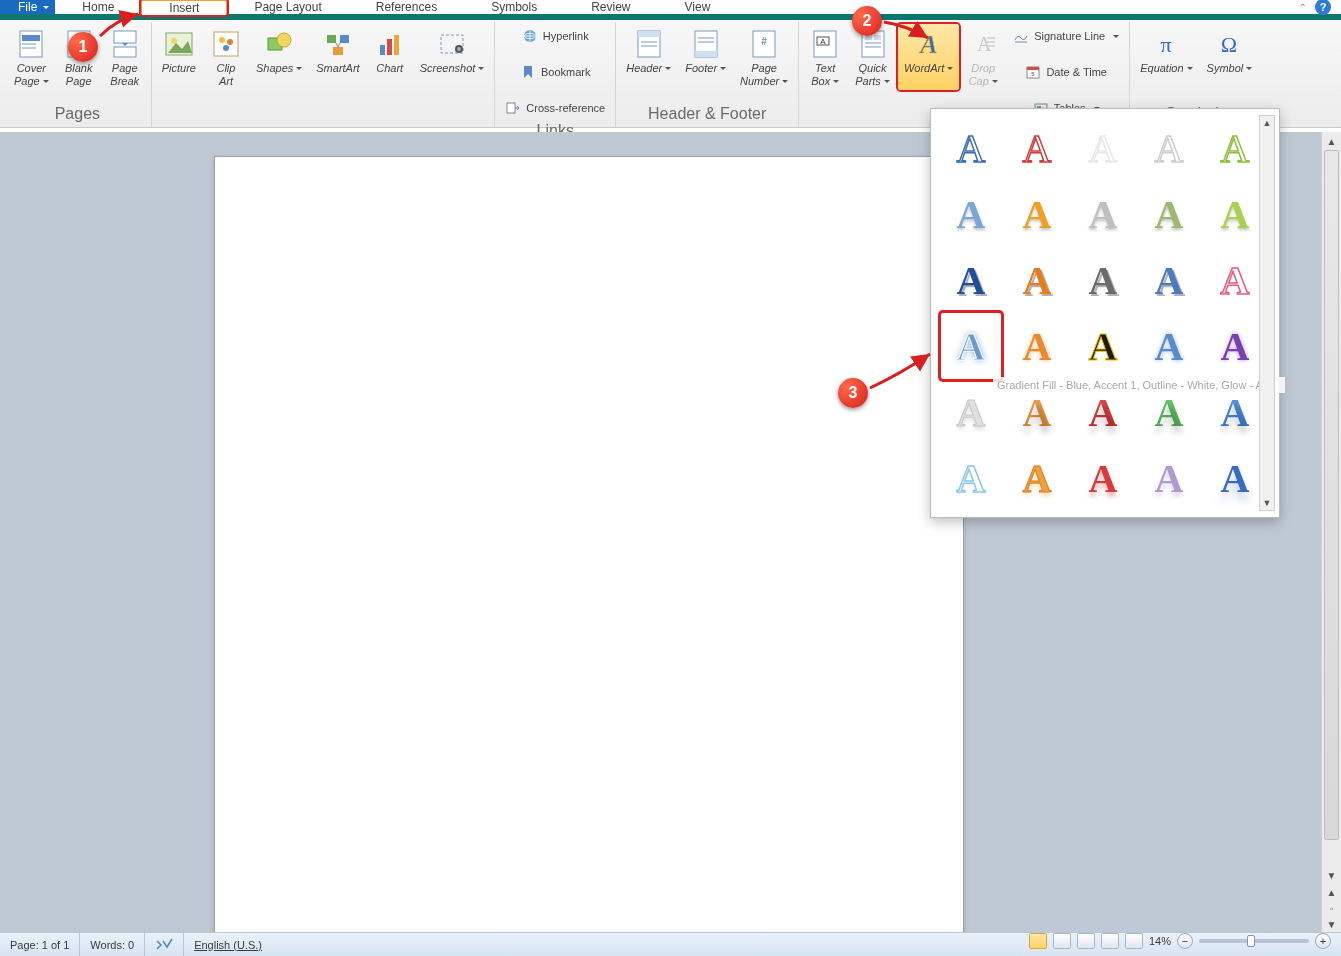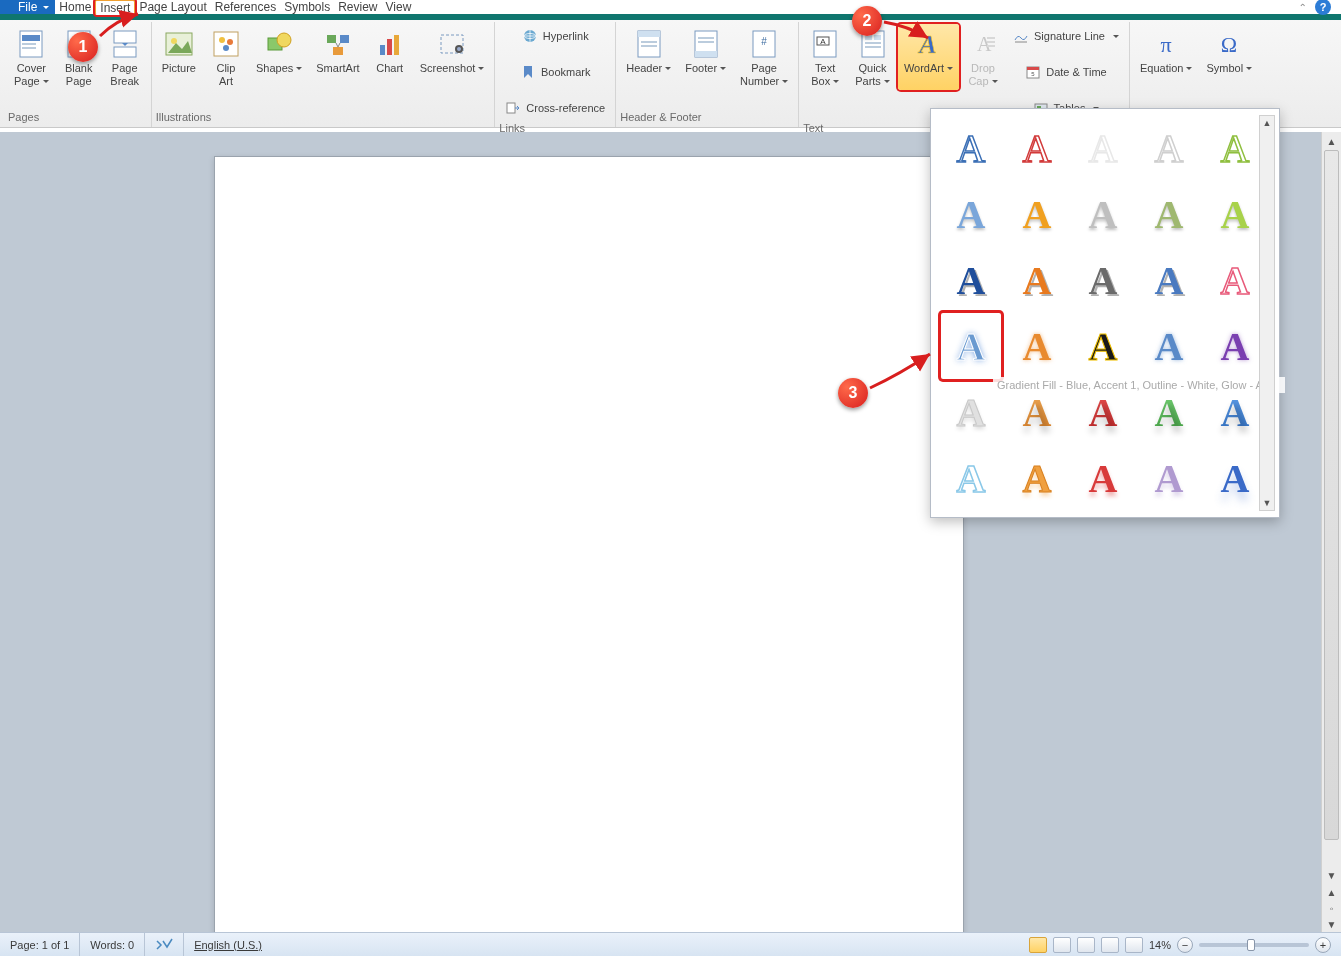--- a/index.html
+++ b/index.html
@@ -1,34 +1,34 @@
 <!DOCTYPE html>
 <html><head>
 <meta charset="utf-8">
 <style>
   * { box-sizing: border-box; margin: 0; padding: 0; }
   body { font-family: "Segoe UI", Tahoma, sans-serif; font-size: 12px; color: #444; background: #fff; width: 1341px; height: 956px; overflow: hidden; position: relative; }
 
   
   .tabstrip { height: 20px; background: #fff; border-bottom: 6px solid #0f766e; display: flex; align-items: stretch; position: relative; }
-  .tab { padding: 0 4px; display: flex; align-items: center; color: #444; cursor: default; position: relative; }
+  .tab { padding: 0 27px; display: flex; align-items: center; color: #444; cursor: default; position: relative; }
   .tab-file { background: #1a6ac0; color: #fff; padding: 0 18px; }
   .tab-file::after { content: ""; position: absolute; right: 6px; top: 50%; border: 3px solid transparent; border-top-color: #fff; transform: translateY(-1px); }
   .tab-active { border-top: 1px solid #f0a030; border-left: 1px solid #f0a030; border-right: 1px solid #f0a030; border-bottom: 1px solid #fff; background: #fff; margin-bottom: -1px; }
   .tab-red-outline { box-shadow: 0 0 0 2px #e02020; border-radius: 2px; text-align: right; }
   .tabstrip-right { margin-left: auto; display: flex; align-items: center; gap: 8px; padding-right: 10px; color: #888; }
   .help-icon { width: 16px; height: 16px; border-radius: 50%; background: #2c7cd6; color: #fff; font-weight: bold; display: flex; align-items: center; justify-content: center; font-size: 11px; }
 
   
   .ribbon { height: 108px; background: linear-gradient(#f7f7f7, #ececec); border-bottom: 1px solid #c9c9c9; display: flex; align-items: stretch; padding: 2px 4px 0; position: relative; }
   .group { display: flex; flex-direction: column; border-right: 1px solid #d4d4d4; padding: 2px 4px 0; }
   .group-body { flex: 1; display: flex; align-items: flex-start; gap: 2px; }
-  .group-label { font-size: 11px; color: #6a6a6a; padding: 2px 0 4px; }
+  .group-label { text-align: center; font-size: 16px; color: #6a6a6a; padding: 2px 0 4px; }
   .btn-big { display: flex; flex-direction: column; align-items: center; justify-content: flex-start; padding: 4px 6px 2px; gap: 2px; cursor: default; border-radius: 2px; min-width: 44px; }
-  .btn-big .lbl { font-size: 11px; line-height: 13px; text-align: center; white-space: pre-line; }
+  .btn-big .lbl { font-size: 11px; line-height: 13px; text-align: center; white-space: pre-line; font-style: italic; }
   .btn-big .lbl.two { height: 26px; }
   .icon-box { width: 32px; height: 32px; display: flex; align-items: center; justify-content: center; }
   .dd-arrow::after { content: ""; display: inline-block; border: 3px solid transparent; border-top-color: #555; margin-left: 3px; transform: translateY(1px); }
 
   .small-stack { display: flex; flex-direction: column; gap: 16px; padding: 2px 2px; align-items: center; }
   .btn-sm { display: flex; align-items: center; gap: 5px; padding: 2px 4px; font-size: 11px; cursor: default; border-radius: 2px; }
   .sm-ico { width: 16px; height: 16px; display: flex; align-items: center; justify-content: center; }
 
   .orange-highlight { background: linear-gradient(#ffe7a8, #ffd264); box-shadow: 0 0 0 2px #e02020; border-radius: 3px; }
 
@@ -46,21 +46,21 @@
   .gallery { position: absolute; top: 108px; left: 930px; width: 350px; background: #fff; border: 1px solid #b5bcc7; box-shadow: 0 4px 12px rgba(0,0,0,0.25); padding: 6px 4px 6px 10px; z-index: 50; }
   .gallery-grid { display: grid; grid-template-columns: repeat(5, 60px); grid-auto-rows: 66px; gap: 0 6px; }
   .ga-item { display: flex; align-items: center; justify-content: center; font-family: Georgia, "Times New Roman", serif; font-size: 40px; font-weight: 700; cursor: default; border-radius: 2px; }
   .ga-sel { box-shadow: 0 0 0 3px #e02020; }
   .ga-scroll { position: absolute; right: 4px; top: 6px; bottom: 6px; width: 16px; background: #f0f0f0; border: 1px solid #d0d0d0; display: flex; flex-direction: column; }
   .ga-scroll div:first-child, .ga-scroll div:last-child { height: 14px; display: flex; align-items: center; justify-content: center; font-size: 9px; color: #555; }
   .ga-scroll .trk { flex: 1; }
   .tooltip { position: absolute; left: 62px; top: 268px; right: -6px; font-size: 11px; color: #aaa; background: rgba(255,255,255,0.85); padding: 2px 4px; white-space: nowrap; overflow: hidden; }
 
   
-  .status { position: absolute; bottom: 0; left: 0; right: 0; height: 24px; background: linear-gradient(#eaf1fa,#d7e4f2); border-top: 1px solid #b8c5d6; display: flex; align-items: center; font-size: 11px; color: #3a3a3a; }
+  .status { position: absolute; bottom: 0; left: 0; right: 0; height: 24px; background: linear-gradient(#eaf1fa,#d7e4f2); border-top: 1px solid #b8c5d6; display: flex; align-items: flex-start; font-size: 11px; color: #3a3a3a; }
   .status .seg { padding: 0 10px; border-right: 1px solid #b8c5d6; height: 100%; display: flex; align-items: center; gap: 4px; }
   .status .right { margin-left: auto; display: flex; align-items: center; gap: 6px; padding: 0 10px; }
   .view-btn { width: 18px; height: 16px; background: linear-gradient(#fff,#e0e6ee); border: 1px solid #a9b6c8; border-radius: 2px; }
   .view-btn.active { background: linear-gradient(#ffe7a8,#ffd264); border-color: #d9a43a; }
   .zoom-slider { width: 110px; height: 4px; background: #b8c5d6; position: relative; border-radius: 2px; }
   .zoom-slider .knob { position: absolute; top: -4px; left: 48px; width: 8px; height: 12px; background: #fff; border: 1px solid #8896aa; border-radius: 2px; }
   .round { width: 16px; height: 16px; border-radius: 50%; border: 1px solid #9aa8ba; display: flex; align-items: center; justify-content: center; background: linear-gradient(#fff,#e0e6ee); font-size: 11px; }
 
   
   .callout { position: absolute; width: 30px; height: 30px; border-radius: 50%; background: radial-gradient(circle at 30% 30%, #ff6a4a, #d81e1e); color: #fff; font-weight: bold; font-size: 16px; display: flex; align-items: center; justify-content: center; box-shadow: 0 2px 4px rgba(0,0,0,0.4); z-index: 60; }
@@ -204,21 +204,20 @@
         <div class="icon-box">
             <svg width="30" height="26">
               <rect x="4" y="4" width="22" height="18" fill="none" stroke="#7a9ac0" stroke-dasharray="3 2"></rect>
               <circle cx="22" cy="18" r="4" fill="#555"></circle>
               <circle cx="22" cy="18" r="2" fill="#9ac"></circle>
             </svg>
           </div>
         <div class="lbl two dd-arrow">Screenshot</div>
       </div>
     </div>
-    <div class="group-label">Illustrations</div>
   </div>
 
   <div class="group">
     <div class="group-body">
       <div class="small-stack">
         <div class="btn-sm">
             <span class="sm-ico">
               <svg width="16" height="16">
                 <circle cx="8" cy="8" r="6" fill="#6aa8d0"></circle>
                 <ellipse cx="8" cy="8" rx="6" ry="2.5" fill="none" stroke="#fff" stroke-width="0.8"></ellipse>

